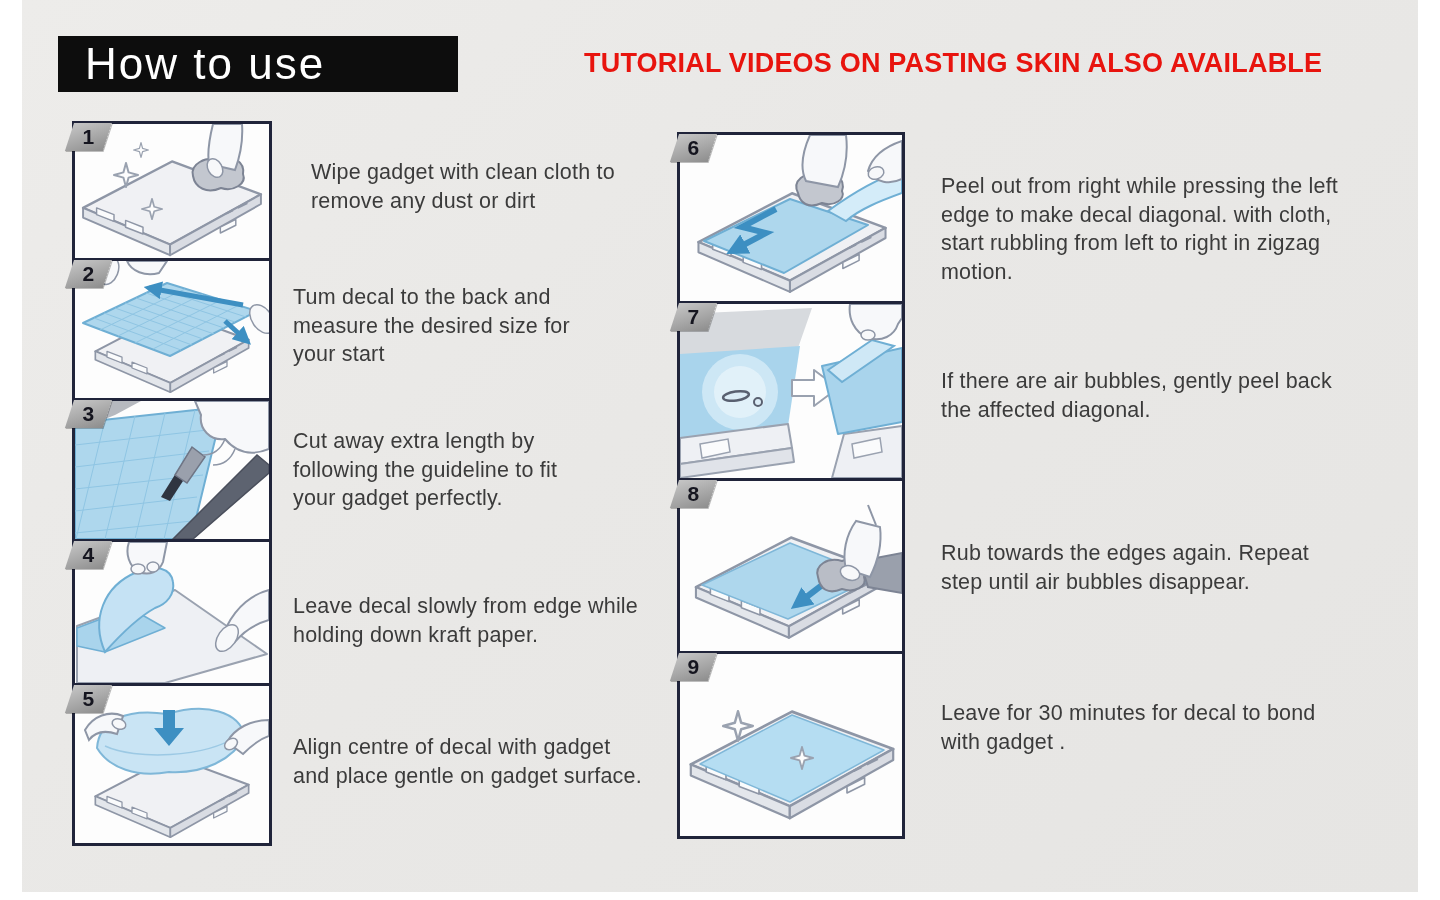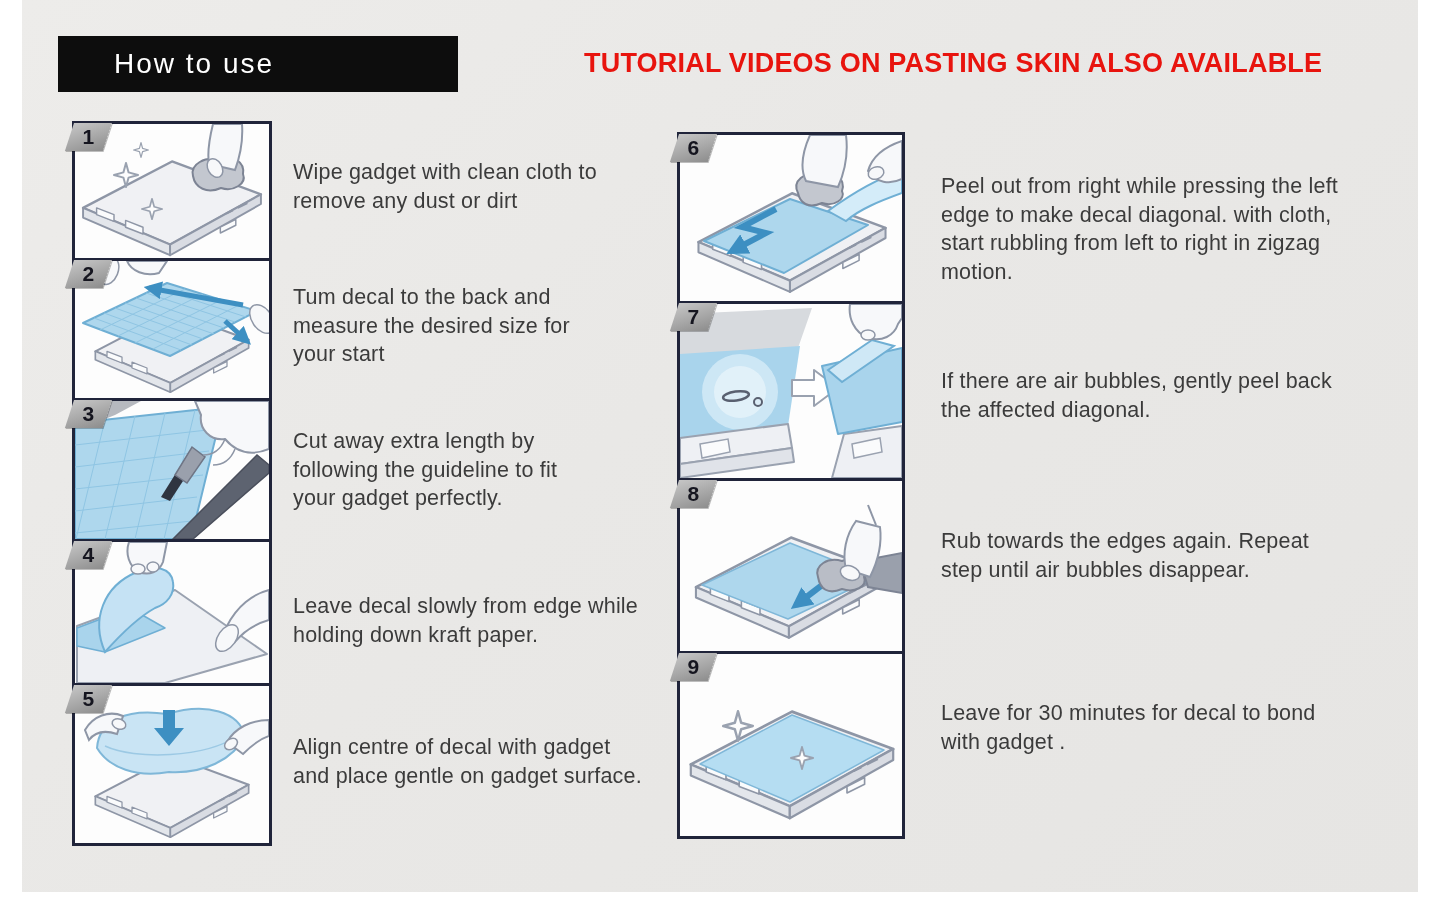--- a/index.html
+++ b/index.html
@@ -2,21 +2,21 @@
 <html><head>
 <meta charset="utf-8">
 <style>
   *{margin:0;padding:0;box-sizing:border-box}
   html,body{width:1440px;height:900px;overflow:hidden;background:#ffffff;
     font-family:"Liberation Sans",sans-serif;position:relative}
   .sheet{position:absolute;left:22px;top:0;width:1396px;height:892px;
     background:linear-gradient(135deg,#edecea 0%,#e9e8e6 45%,#e6e5e3 100%)}
   .titlebar{position:absolute;left:58px;top:36px;width:400px;height:56px;background:#0d0d0d;
     display:flex;align-items:center}
-  .titlebar .title{color:#fff;font-size:28px;letter-spacing:2px;padding-left:56px;white-space:nowrap}
+  .titlebar .title{color:#fff;font-size:44px;letter-spacing:2px;padding-left:27px;white-space:nowrap}
   .banner{position:absolute;left:584px;top:48px;width:812px;color:#e8140e;
     font-size:27px;font-weight:bold;letter-spacing:0.2px;white-space:nowrap}
   .panel{position:absolute;background:#fdfdfd;border:3px solid #20243a}
   .panel svg.illus{position:absolute;left:0;top:0;width:100%;height:100%;display:block}
   .badge{position:absolute;top:-1px;left:-1px;width:38px;height:28px;
     background:linear-gradient(160deg,#c6c6c6 0%,#a7a7a7 55%,#8d8d8d 100%);
     transform:skewX(-18deg);transform-origin:0 0;
     display:flex;align-items:center;justify-content:center;z-index:2;
     box-shadow:1px 1px 0 rgba(0,0,0,.25)}
   .badge span{transform:skewX(18deg);font-size:21px;font-weight:bold;color:#15151f}
@@ -61,21 +61,21 @@
     <use href="#sparkle" x="58" y="18" width="16" height="16"></use>
     <use href="#sparkle" x="66" y="74" width="22" height="22"></use>
     <path d="M118,52 C115,40 130,32 145,36 C158,30 170,38 168,50 C172,60 158,68 146,64 C132,70 120,64 118,52 Z" fill="#c3c7cf" stroke="#7d8494" stroke-width="2"></path>
     <path d="M138,0 C134,16 132,28 134,40 L160,46 C166,30 168,14 167,0 Z" fill="#f7f8fa" stroke="#8e96a6" stroke-width="2"></path>
     <ellipse cx="140" cy="44" rx="7" ry="10" transform="rotate(-30 140 44)" fill="#f7f8fa" stroke="#8e96a6" stroke-width="1.5"></ellipse>
   </svg>
   <div class="badge">
       <span>1</span>
     </div>
 </div>
-<div class="caption" style="left:293px;top:158px;width:330px">Wipe gadget with clean cloth to remove any dust or dirt</div>
+<div class="caption" style="left:311px;top:158px;width:330px">Wipe gadget with clean cloth to remove any dust or dirt</div>
 
 <div class="panel" style="left:72px;top:258px;width:200px;height:143px">
   <svg class="illus" viewBox="0 0 194 137">
     <use href="#laptop" x="0" y="37" width="194" height="100"></use>
     <polygon points="8,62 92,22 182,50 95,95" fill="#aed7ed" stroke="#6fafd4" stroke-width="2" stroke-linejoin="round"></polygon>
     <g stroke="#8fc5e3" stroke-width="1">
       <line x1="25" y1="69" x2="110" y2="28"></line>
         <line x1="43" y1="75" x2="128" y2="33"></line>
       <line x1="60" y1="82" x2="146" y2="39"></line>
         <line x1="78" y1="88" x2="164" y2="44"></line>
@@ -211,21 +211,21 @@
     <polygon points="222,72 222,112 188,106 180,80" fill="#9aa0ac" stroke="#7d8494" stroke-width="2"></polygon>
     <path d="M138,96 C134,84 148,76 162,80 C176,74 188,84 184,96 C188,106 174,112 162,108 C148,114 140,108 138,96 Z" fill="#b9bdc6" stroke="#7d8494" stroke-width="2"></path>
     <path d="M176,40 C166,54 162,72 166,88 L190,96 C198,80 202,62 200,46 Z" fill="#f7f8fa" stroke="#8e96a6" stroke-width="2"></path>
     <ellipse cx="170" cy="92" rx="10" ry="7" transform="rotate(20 170 92)" fill="#f7f8fa" stroke="#8e96a6" stroke-width="1.5"></ellipse>
     <line x1="196" y1="44" x2="188" y2="24" stroke="#8e96a6" stroke-width="2"></line>
   </svg>
   <div class="badge">
       <span>8</span>
     </div>
 </div>
-<div class="caption" style="left:941px;top:527px;width:410px">Rub towards the edges again. Repeat step until air bubbles disappear.</div>
+<div class="caption" style="left:941px;top:539px;width:410px">Rub towards the edges again. Repeat step until air bubbles disappear.</div>
 
 <div class="panel" style="left:677px;top:651px;width:228px;height:188px">
   <svg class="illus" viewBox="0 0 222 182">
     <use href="#laptop" x="2" y="38" width="220" height="136"></use>
     <polygon points="20,110 112,61 204,96 110,148" fill="#b5ddf2" stroke="#7fb7d8" stroke-width="1.5" stroke-linejoin="round"></polygon>
     <use href="#sparkle" x="42" y="56" width="32" height="32"></use>
     <use href="#sparkle" x="110" y="92" width="24" height="24"></use>
   </svg>
   <div class="badge">
       <span>9</span>

